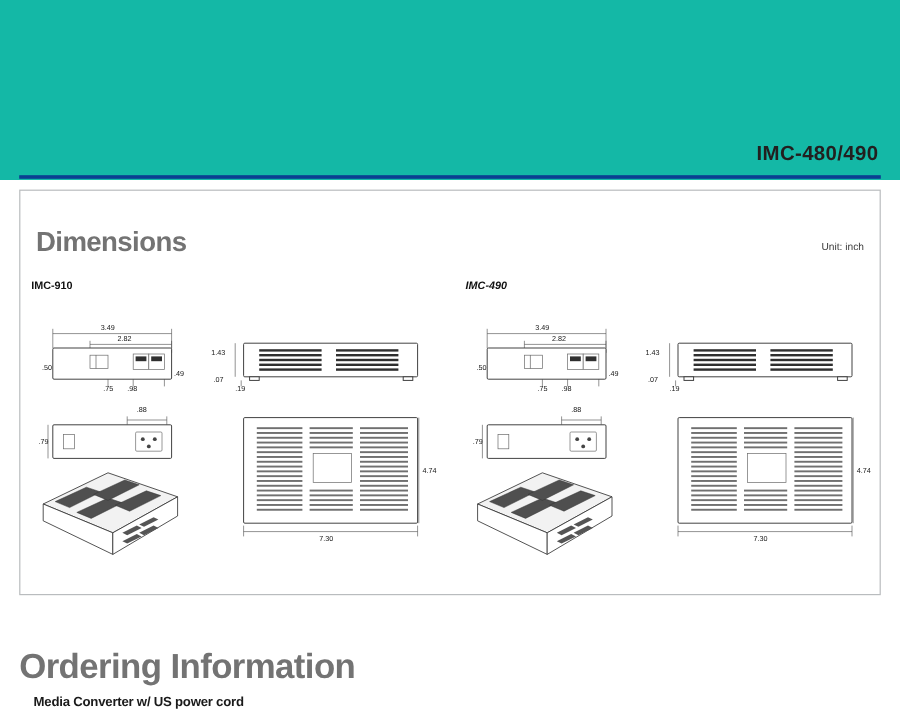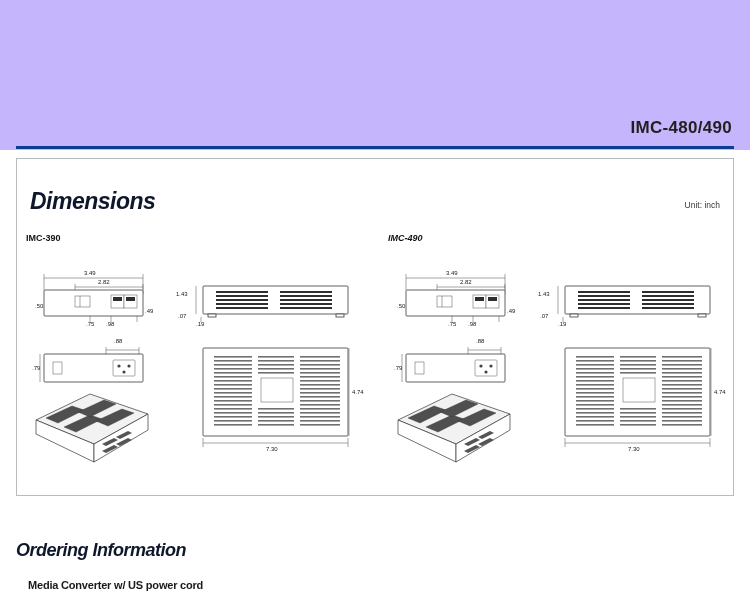--- a/index.html
+++ b/index.html
@@ -14,21 +14,21 @@
     font-family: "Liberation Sans", sans-serif;
     overflow: hidden;
   }
 
   
   .doc-header {
     position: absolute;
     top: 0; left: 0;
     width: 750px;
     height: 150px;
-    background: #c4b5fd;
+    background: #14b8a6;
   }
   .header-title {
     position: absolute;
     right: 18px;
     top: 118px;
     font-size: 17px;
     font-weight: bold;
     color: #221f1f;
     letter-spacing: 0.3px;
   }
@@ -47,23 +47,22 @@
     left: 16px;
     top: 158px;
     width: 718px;
     height: 338px;
     border: 1px solid #b9bcbe;
     background: #ffffff;
     box-sizing: border-box;
   }
   .section-title {
     position: absolute;
-    color: #0f172a;
+    color: #737373;
     font-weight: bold;
-    font-style: italic;
     letter-spacing: -0.5px;
   }
   .dim-title {
     left: 30px;
     top: 188px;
     font-size: 23px;
   }
   .unit-label {
     position: absolute;
     right: 30px;
@@ -78,21 +77,21 @@
     font-weight: bold;
     color: #111;
   }
   .model-480 { left: 26px; top: 233px; }
   .model-490 { left: 388px; top: 233px; font-style: italic; }
 
   
   .ordering-title {
     left: 16px;
     top: 540px;
-    font-size: 18px;
+    font-size: 29px;
   }
   .ordering-sub {
     position: absolute;
     left: 4px;
     top: 579px;
     font-size: 11px;
     font-weight: bold;
     color: #1a1a1a;
     letter-spacing: -0.2px;
     padding-left: 24px;
@@ -120,21 +119,21 @@
 <div class="doc-header">
   <div class="header-title">IMC-480/490</div>
   <div class="header-rule"></div>
 </div>
 
 <div class="dim-panel"></div>
 
 <div class="section-title dim-title">Dimensions</div>
 <div class="unit-label">Unit: inch</div>
 
-<div class="model-label model-480">IMC-390</div>
+<div class="model-label model-480">IMC-910</div>
 <div class="model-label model-490">IMC-490</div>
 
 <svg class="drawing" style="left:18px; top:248px;" width="350" height="240" viewBox="0 0 350 240">
 
   <line class="dimline" x1="26" y1="26" x2="26" y2="42"></line>
   <line class="dimline" x1="125" y1="26" x2="125" y2="42"></line>
   <line class="dimline" x1="26" y1="30" x2="125" y2="30"></line>
   <text class="dimtxt" x="66" y="27">3.49</text>
 
   <line class="dimline" x1="57" y1="36" x2="57" y2="46"></line>

